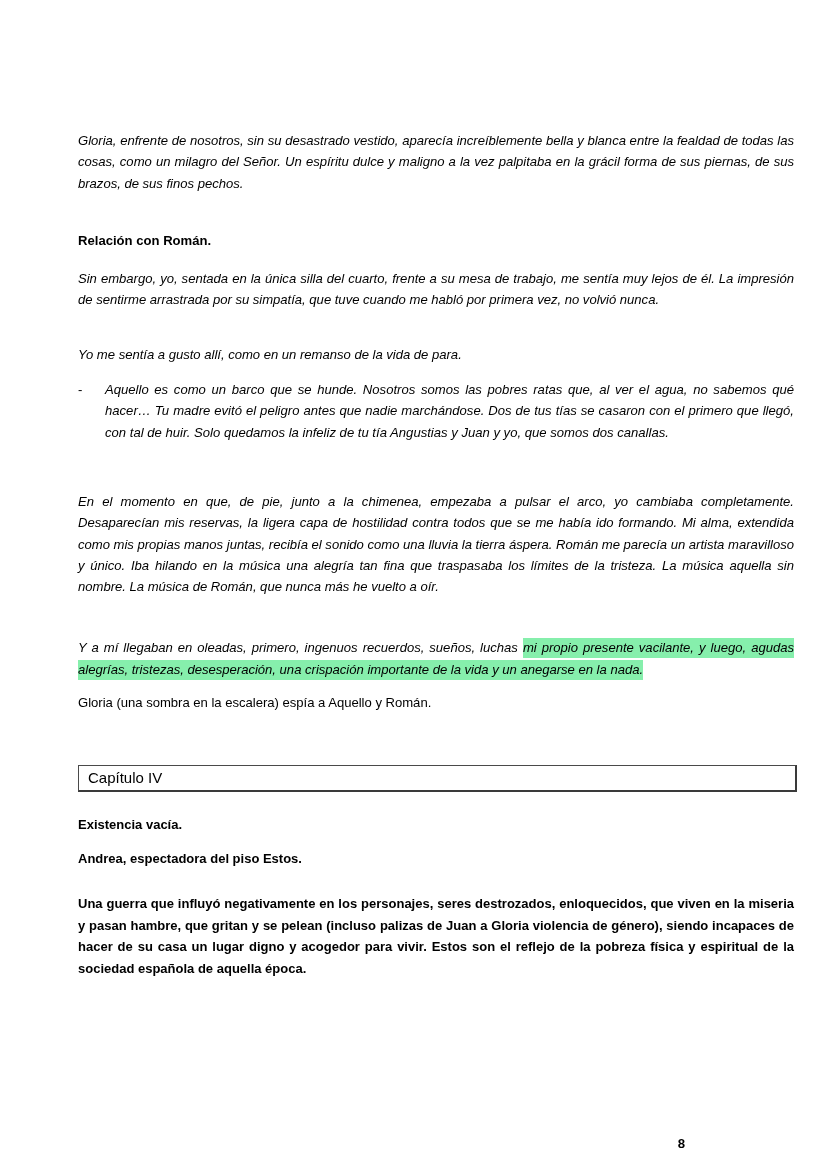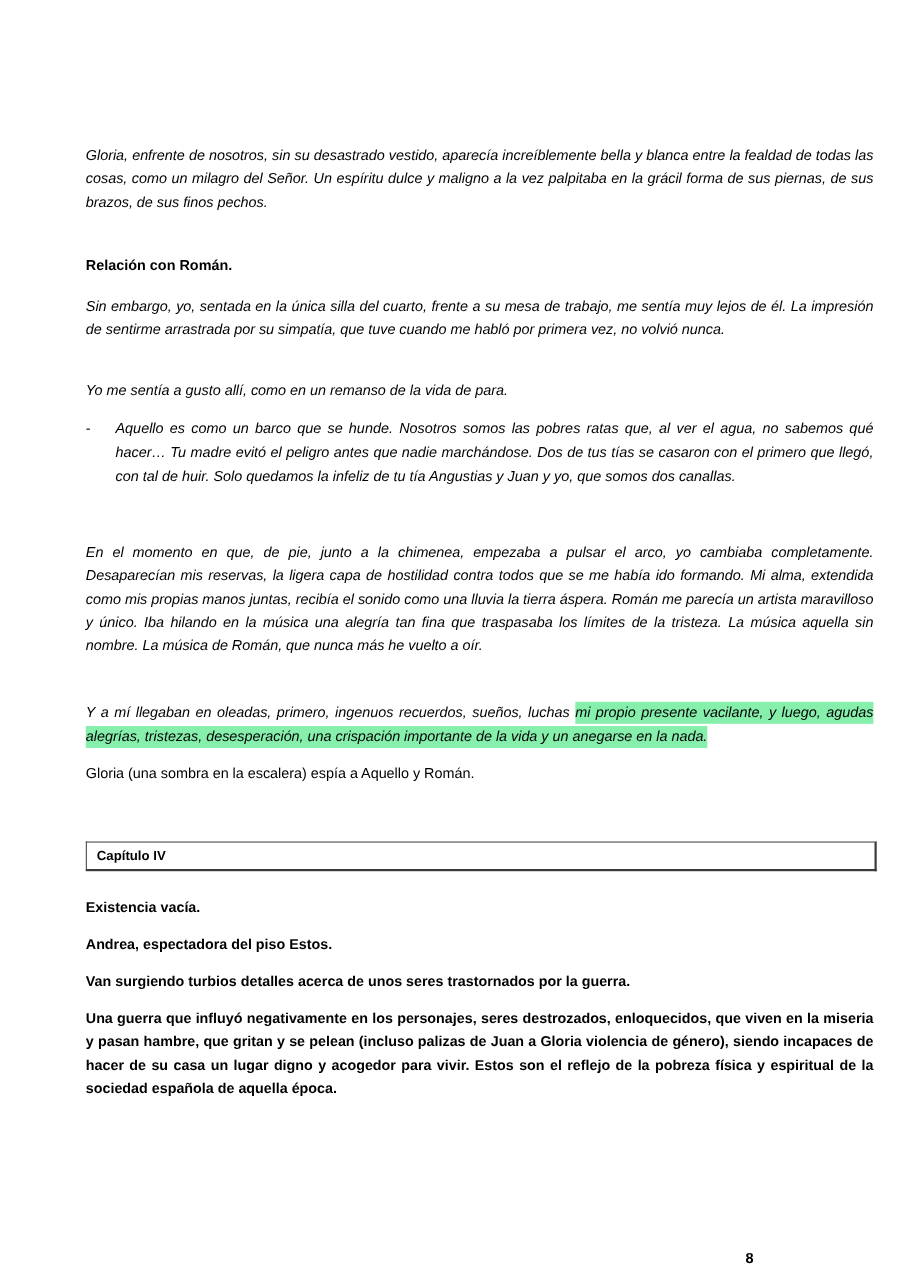--- a/index.html
+++ b/index.html
@@ -94,22 +94,22 @@
   
   .chapter-box {
     border: 1px solid #4a4a4a;
     border-bottom: 2px solid #3a3a3a;
     border-right: 2px solid #3a3a3a;
     height: 22px;
     line-height: 22px;
     padding: 1px 0 1px 9px;
     box-sizing: content-box;
     width: 707px;
-    font-size: 12px;
-    font-weight: bold;
+    font-size: 15px;
+    font-weight: normal;
     background: #ffffff;
   }
 
   .page-number {
     position: absolute;
     right: 35px;
     bottom: 60px;
     font-size: 13.2px;
     font-weight: bold;
     font-style: normal;
@@ -164,21 +164,20 @@
     <div class="sp-22"></div>
 
     <p class="bold-para">Existencia vacía.</p>
 
     <div class="sp-12"></div>
 
     <p class="bold-para">Andrea, espectadora del piso Estos.</p>
 
     <div class="sp-12"></div>
 
-    <p class="bold-para">Van surgiendo turbios detalles acerca de unos seres trastornados por la guerra.</p>
 
     <div class="sp-12"></div>
 
     <p class="bold-para">Una guerra que influyó negativamente en los personajes, seres destrozados, enloquecidos, que viven en la miseria y pasan hambre, que gritan y se pelean (incluso palizas de Juan a Gloria violencia de género), siendo incapaces de hacer de su casa un lugar digno y acogedor para vivir. Estos son el reflejo de la pobreza física y espiritual de la sociedad española de aquella época.</p>
 
   </div>
 
   <div class="page-number">8</div>
 </div>
 

